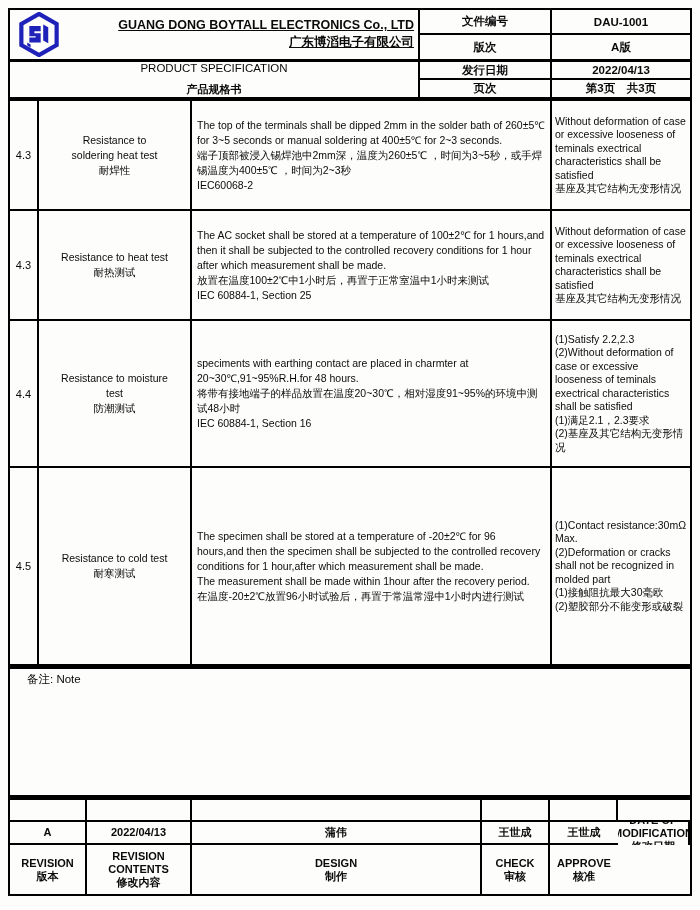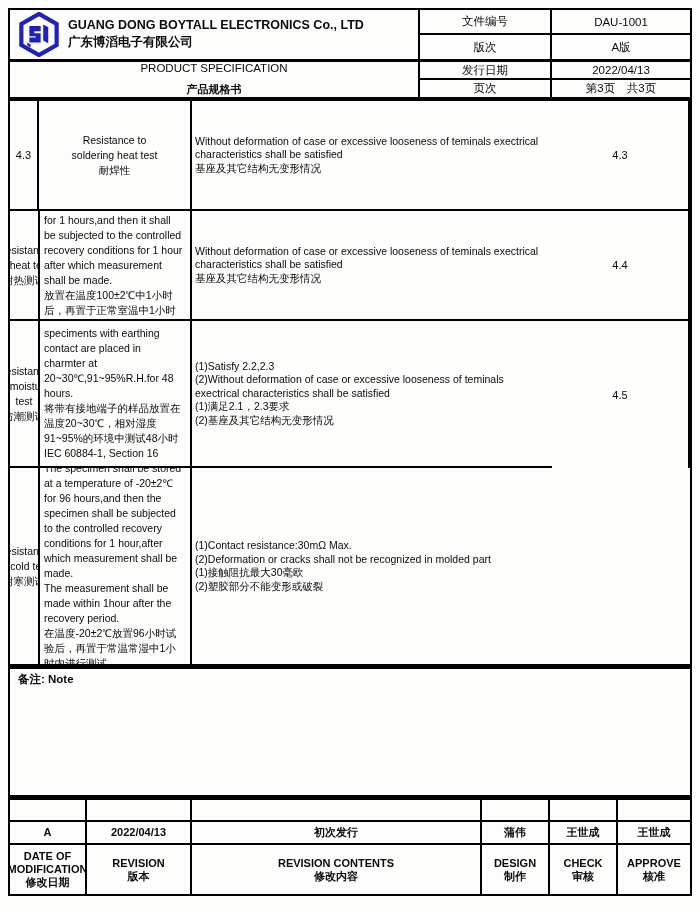--- a/index.html
+++ b/index.html
@@ -21,33 +21,33 @@
     border: 2px solid #000;
     width: 100%;
   }
   .hdr .cell { border-right: 2px solid #000; border-bottom: 2px solid #000; overflow: hidden; }
   .hdr .last-col { border-right: none; }
   .company-cell {
     grid-area: 1 / 1 / 3 / 2;
     border-right: 2px solid #000; border-bottom: 3px solid #000;
     display: flex; align-items: center; gap: 8px; padding: 2px 4px 2px 8px; overflow: hidden;
   }
-  .company-text { flex: 1; text-align: left; }
+  .company-text { flex: 1; text-align: right; text-decoration: underline; }
   .company-en { font-weight: bold; font-size: 12.5px; letter-spacing: 0; }
   .company-cn { font-weight: bold; font-size: 12.5px; margin-top: 2px; }
   .title-cell {
     grid-area: 3 / 1 / 5 / 2;
     border-right: 2px solid #000; border-bottom: none;
     display: flex; flex-direction: column; align-items: center; justify-content: center;
   }
   .title-en { font-weight: normal; font-size: 11.5px; }
   .title-cn { font-weight: bold; font-size: 11px; margin-top: 8px; }
   .hlabel, .hval {
     display: flex; align-items: center; justify-content: center;
-    font-weight: normal; font-size: 11.5px; white-space: pre;
+    font-weight: bold; font-size: 11.5px; white-space: pre;
   }
   .hdr .row4 { border-bottom: none; }
 
   
   .spec {
     display: grid;
     grid-template-columns: 29px 153px 360px 1fr;
     grid-template-rows: 110px 110px 147px 196px;
     border: 2px solid #000; border-top-width: 2px;
     width: 100%; margin-top: 0;
@@ -66,21 +66,21 @@
   }
   .crit-cell {
     display: flex; align-items: center;
     font-size: 10.5px; line-height: 13.5px; white-space: pre-line; padding: 2px 3px;
   }
 
   
   .note {
     border: 2px solid #000; border-top-width: 3px;
     height: 131px; width: 100%;
-    padding: 3px 8px; font-weight: bold; font-size: 11.5px;
+    padding: 3px 17px; font-weight: normal; font-size: 11.5px;
   }
 
   
   .ftr {
     display: grid;
     grid-template-columns: 77px 105px 290px 68px 68px 1fr;
     grid-template-rows: 22px 23px 1fr;
     border: 2px solid #000; border-top-width: 3px;
     width: 100%; height: 99px;
   }
@@ -133,20 +133,23 @@
       <div class="cell hlabel row4" style="grid-area:4/2">页次</div>
       <div class="cell hval last-col row4" style="grid-area:4/3">第3页　共3页</div>
     </div>
 
     <div class="spec">
 
       <div class="no-cell">4.3</div>
       <div class="name-cell">Resistance to
 soldering heat test
 耐焊性</div>
+      <div class="desc-cell">The top of the terminals shall be dipped 2mm in the solder bath of 260±5℃ for 3~5 seconds or manual soldering at 400±5℃ for 2~3 seconds.
+端子顶部被浸入锡焊池中2mm深，温度为260±5℃ ，时间为3~5秒，或手焊锡温度为400±5℃ ，时间为2~3秒
+IEC60068-2</div>
       <div class="crit-cell cend">Without deformation of case or excessive looseness of teminals exectrical characteristics shall be satisfied
 基座及其它结构无变形情况</div>
 
       <div class="no-cell">4.3</div>
       <div class="name-cell">Resistance to heat test
 耐热测试</div>
       <div class="desc-cell">The AC socket shall be stored at a temperature of 100±2℃ for 1 hours,and then it shall be subjected to the controlled recovery conditions for 1 hour after which measurement shall be made.
 放置在温度100±2℃中1小时后，再置于正常室温中1小时来测试
 IEC 60884-1, Section 25</div>
       <div class="crit-cell cend">Without deformation of case or excessive looseness of teminals exectrical characteristics shall be satisfied
@@ -183,21 +186,20 @@
 
       <div></div>
       <div></div>
       <div></div>
       <div></div>
       <div></div>
       <div class="cend"></div>
 
       <div>A</div>
       <div>2022/04/13</div>
-      <div>初次发行</div>
       <div>蒲伟</div>
       <div>王世成</div>
       <div class="cend">王世成</div>
 
       <div class="rend">DATE OF
 MODIFICATION
 修改日期</div>
       <div class="rend">REVISION
 版本</div>
       <div class="rend">REVISION CONTENTS

